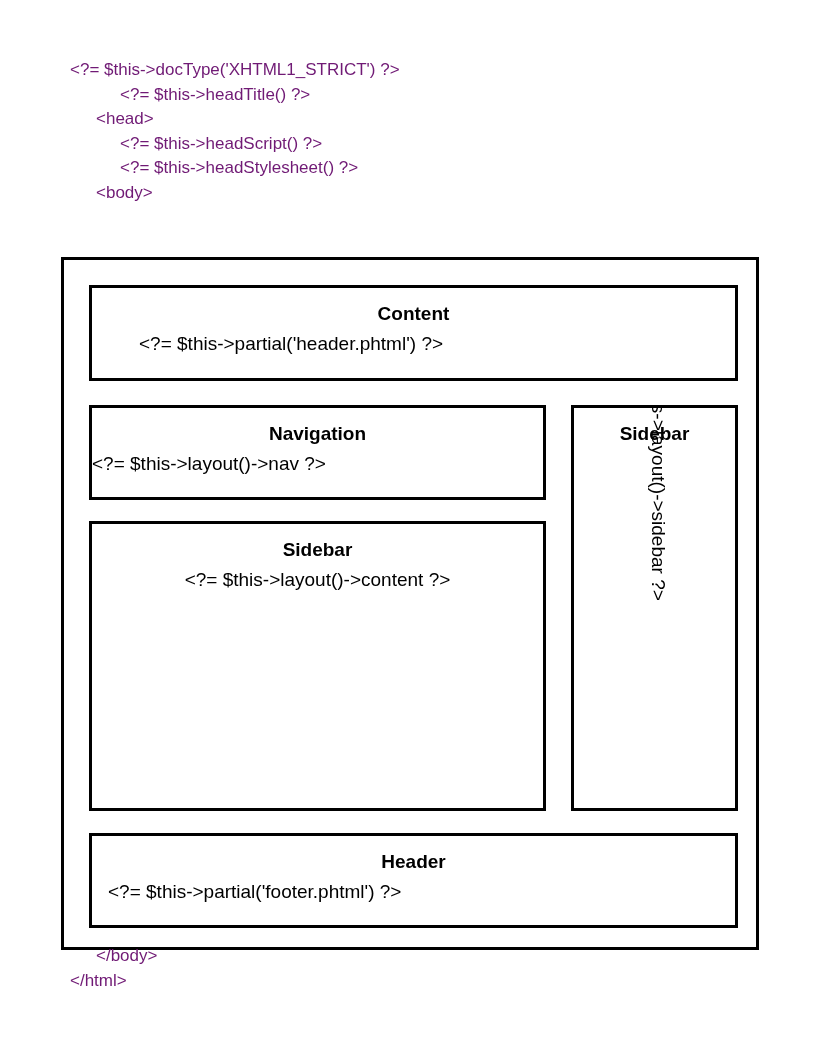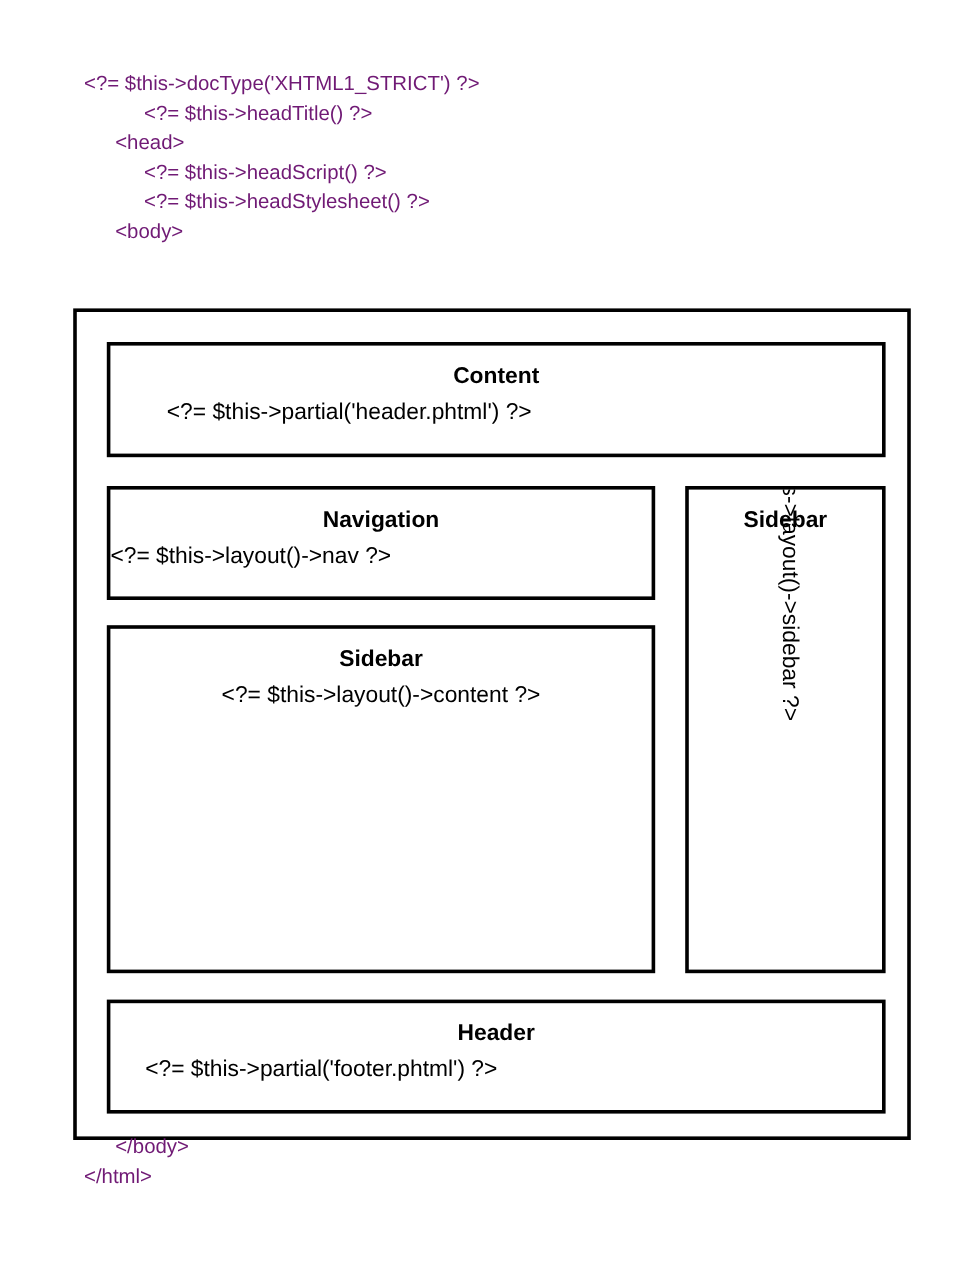--- a/index.html
+++ b/index.html
@@ -133,21 +133,21 @@
   }
 
   
   .box-footer {
     left: 25px;
     top: 573px;
     width: 649px;
     height: 95px;
   }
   .box-footer .box-title { margin-top: 15px; }
-  .box-footer .box-code  { margin-top: 7px; padding-left: 29px; }
+  .box-footer .box-code  { margin-top: 7px; padding-left: 16px; }
 </style>
 </head>
 <body>
 
 <div class="code-block">
   <div class="code-line ind-0">&lt;?= $this-&gt;docType('XHTML1_STRICT') ?&gt;</div>
   <div class="code-line ind-2">&lt;?= $this-&gt;headTitle() ?&gt;</div>
   <div class="code-line ind-1">&lt;head&gt;</div>
   <div class="code-line ind-2">&lt;?= $this-&gt;headScript() ?&gt;</div>
   <div class="code-line ind-2">&lt;?= $this-&gt;headStylesheet() ?&gt;</div>

